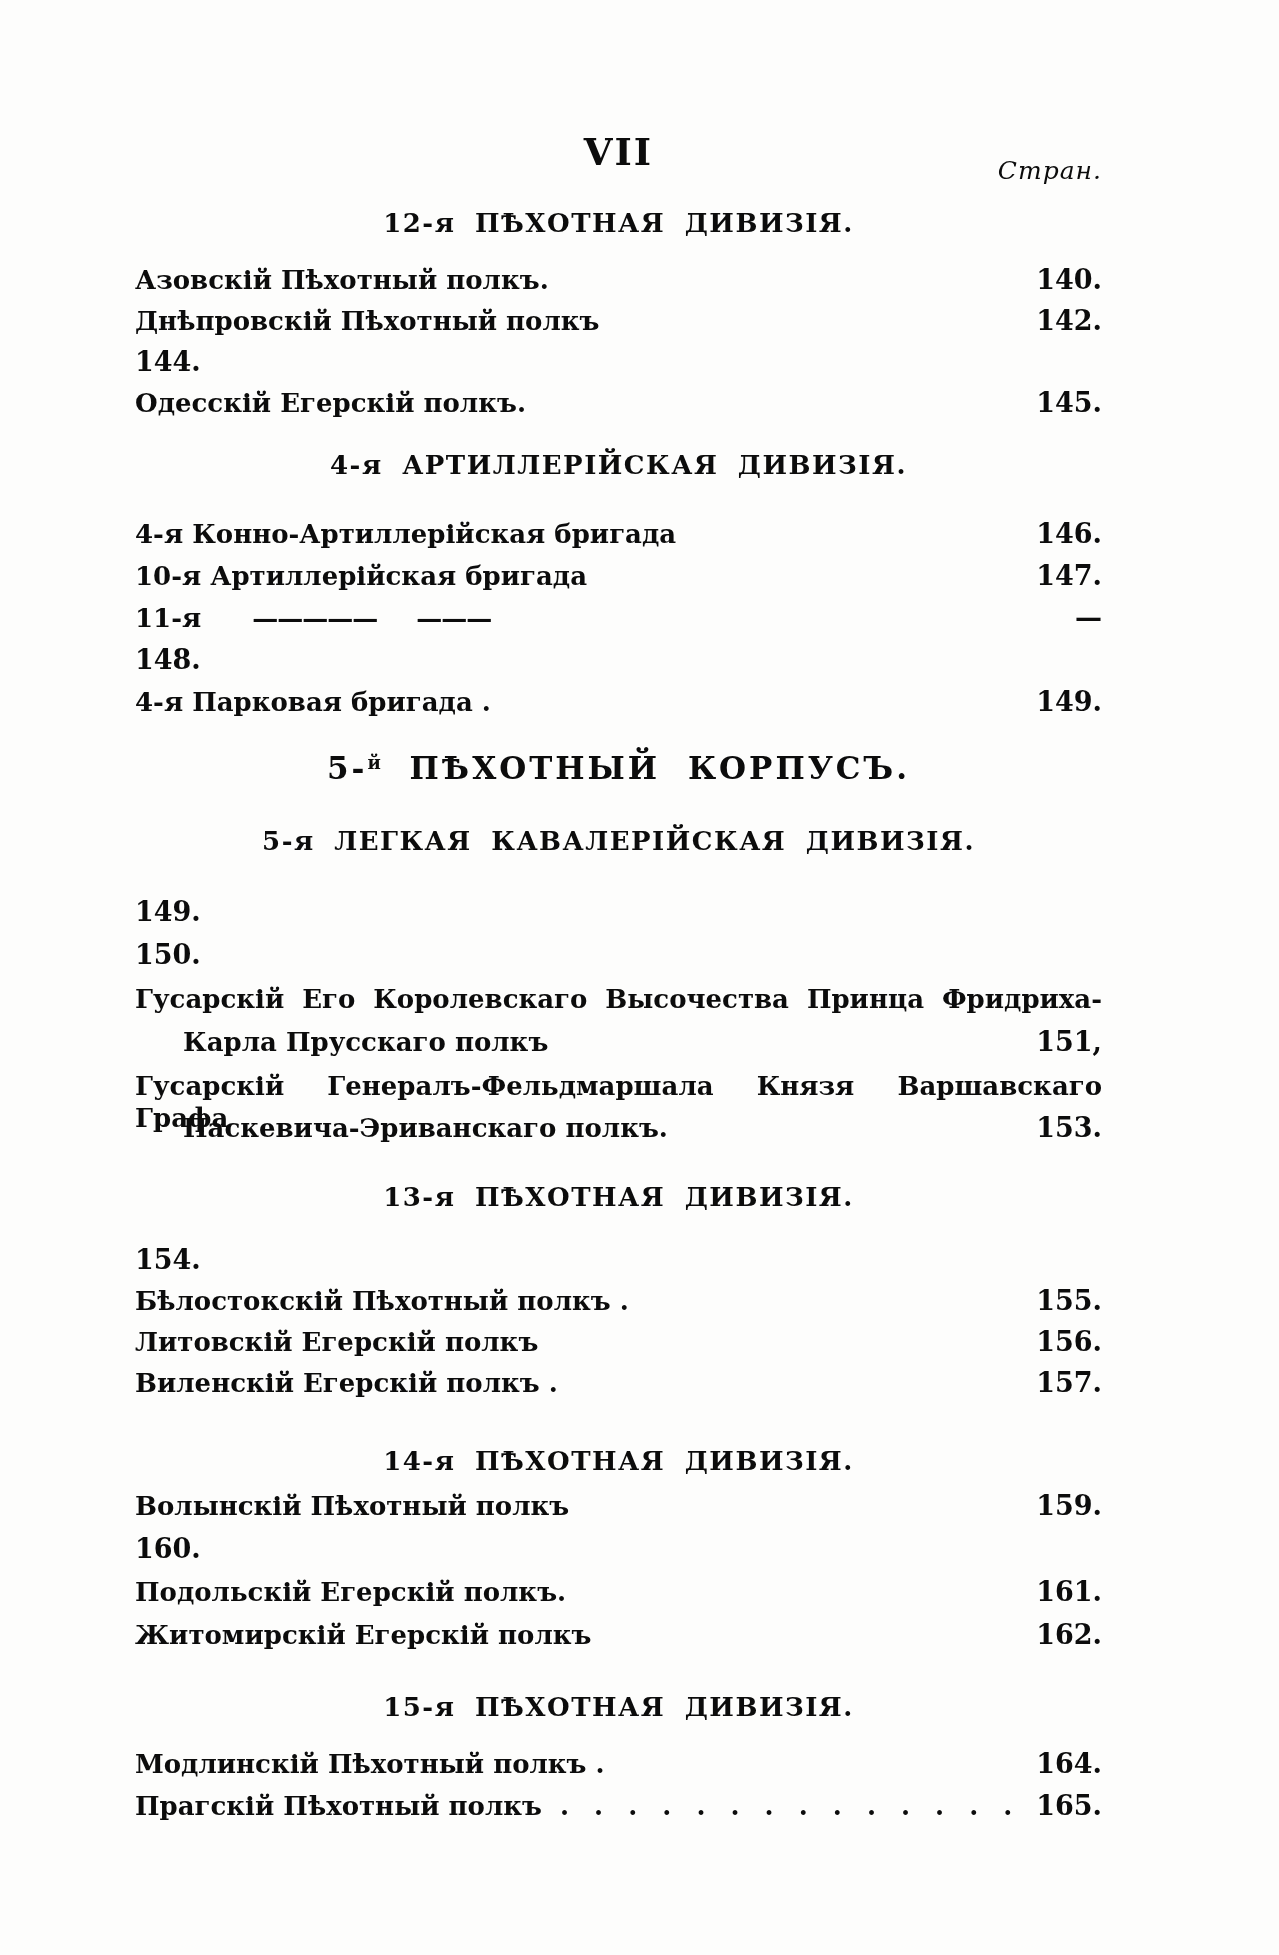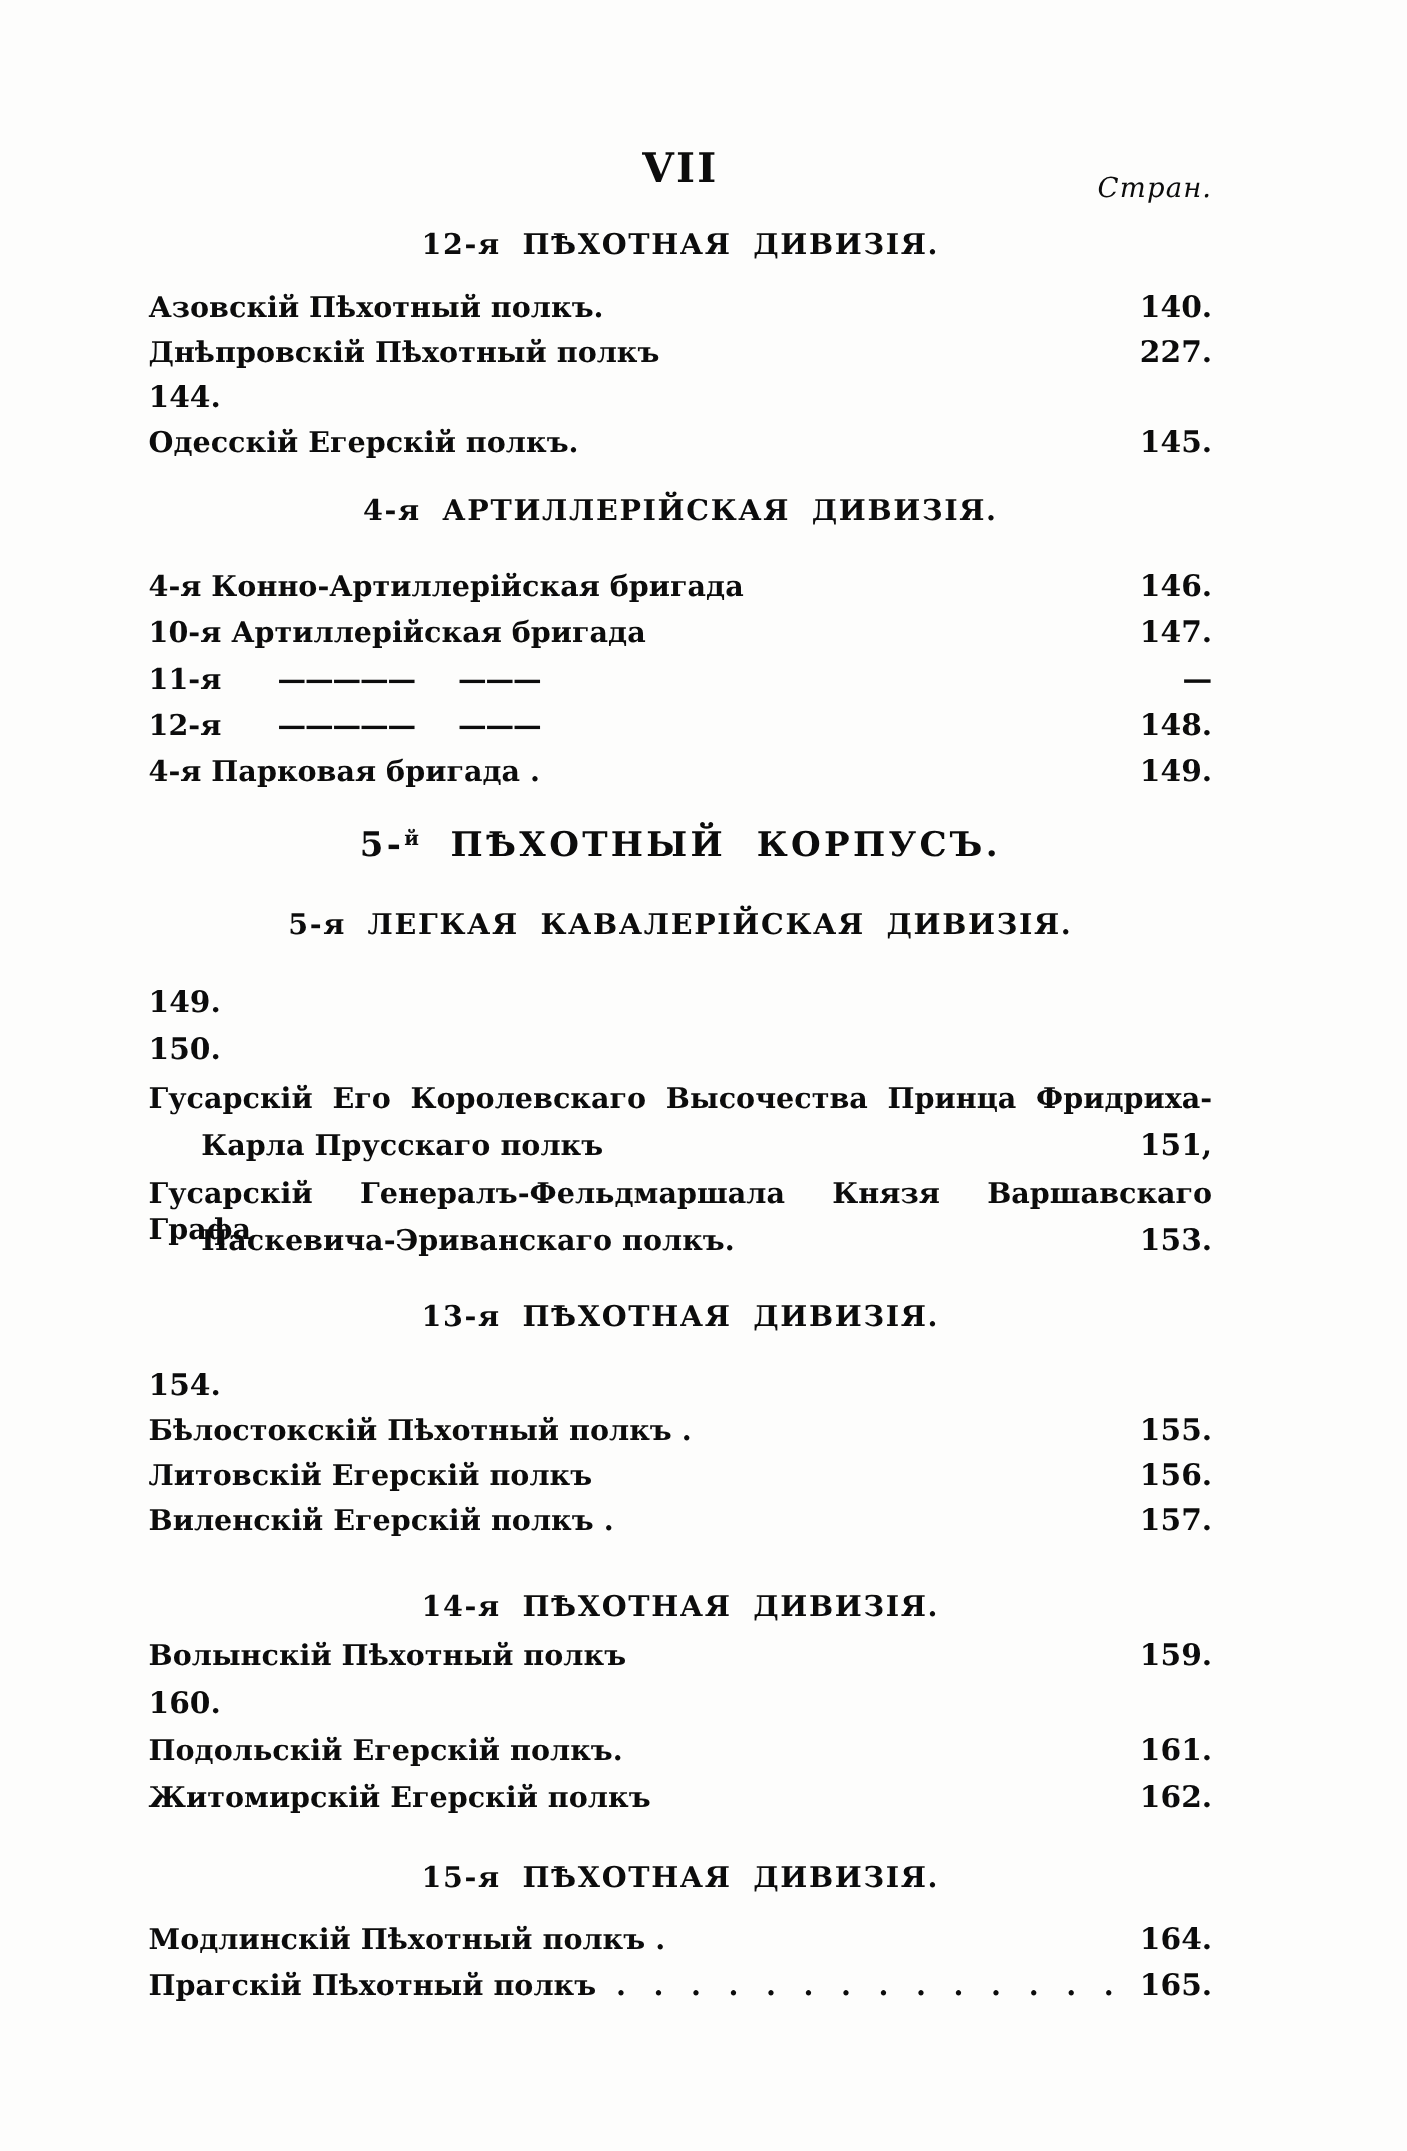--- a/index.html
+++ b/index.html
@@ -61,21 +61,21 @@
 <div class="abs colhdr">Стран.</div>
 
 <div class="abs sec-heading" style="top:208px">12-я ПѢХОТНАЯ ДИВИЗІЯ.</div>
 
 <div class="abs row" style="top:264px">
   <span class="name">Азовскій Пѣхотный полкъ.</span>
   <span class="page">140.</span>
 </div>
 <div class="abs row" style="top:305px">
   <span class="name">Днѣпровскій Пѣхотный полкъ</span>
-  <span class="page">227.</span>
+  <span class="page">142.</span>
 </div>
 <div class="abs row" style="top:346px">
   <span class="page">144.</span>
 </div>
 <div class="abs row" style="top:387px">
   <span class="name">Одесскій Егерскій полкъ.</span>
   <span class="page">145.</span>
 </div>
 
 <div class="abs sec-heading" style="top:450px">4-я АРТИЛЛЕРІЙСКАЯ ДИВИЗІЯ.</div>
@@ -90,25 +90,20 @@
 </div>
 <div class="abs row" style="top:602px">
   <span class="name">
     <span>11-я</span>
     <span class="dashgroup dash-gap1">—————</span>
     <span class="dashgroup dash-gap2">———</span>
   </span>
   <span class="page">—</span>
 </div>
 <div class="abs row" style="top:644px">
-  <span class="name">
-    <span>12-я</span>
-    <span class="dashgroup dash-gap1">—————</span>
-    <span class="dashgroup dash-gap2">———</span>
-  </span>
   <span class="page">148.</span>
 </div>
 <div class="abs row" style="top:686px">
   <span class="name">4-я Парковая бригада .</span>
   <span class="page">149.</span>
 </div>
 
 <div class="abs corps-heading" style="top:750px">
   <span>5-</span><span class="sup">й</span><span> ПѢХОТНЫЙ КОРПУСЪ.</span>
 </div>

